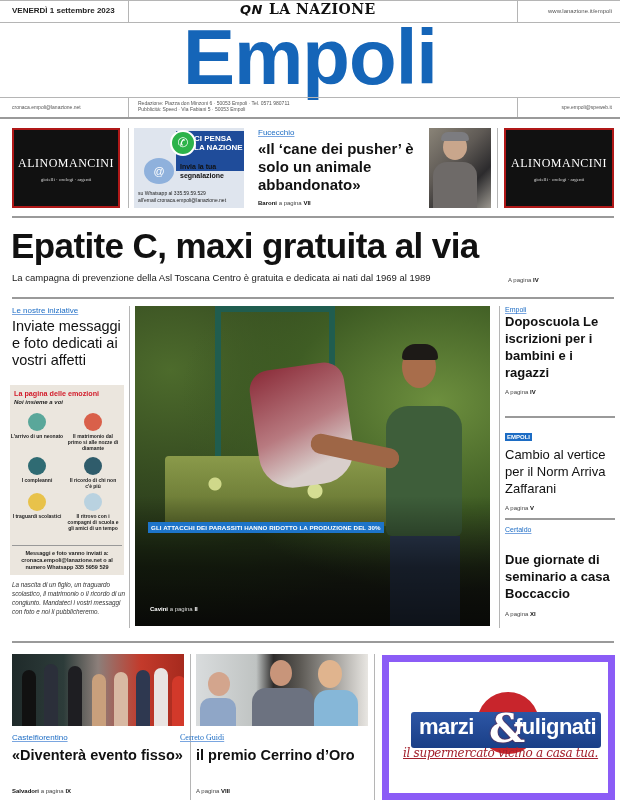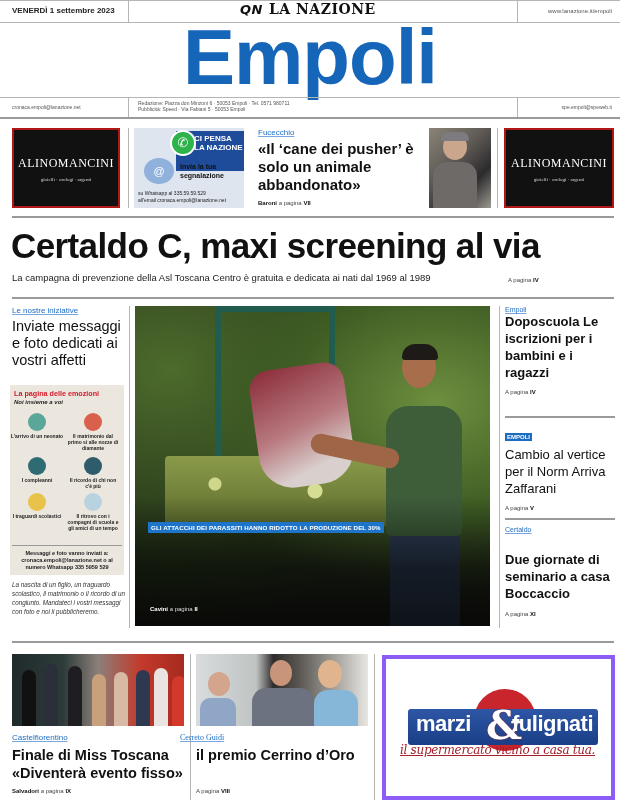--- a/index.html
+++ b/index.html
@@ -85,21 +85,21 @@
   .badge { display: inline-block; background: #1c6cc4; color: #fff; font-size: 6px; font-weight: bold; padding: 1px 2px; }
 
   
   .ph-miss { background: linear-gradient(90deg, #1f2a2a 0%, #2d3c3a 30%, #8c7f7a 50%, #c33a2b 75%, #a62a1e 100%); }
   .ph-miss .p { position: absolute; bottom: 0; width: 14px; border-radius: 7px 7px 0 0; }
   .ph-stef { background: linear-gradient(90deg, #d9dcdd 0%, #bfc3c2 35%, #2e2c2b 45%, #5a5752 60%, #e8e6e2 100%); }
   .ph-stef .p { position: absolute; border-radius: 50%; }
   .bot-kicker { top: 733px; }
   .bot-h { font-weight: bold; font-size: 14.5px; line-height: 18px; color: #111; }
 
-  .ad-marzi { left: 382px; top: 655px; width: 233px; height: 145px; border: 4px solid #8b5cf6; background: #fff; }
+  .ad-marzi { left: 382px; top: 655px; width: 233px; height: 145px; border: 7px solid #8b5cf6; background: #fff; }
   .ad-marzi .circle { position: absolute; left: 88px; top: 30px; width: 62px; height: 62px; border-radius: 50%; background: #c8252c; }
   .ad-marzi .bar { position: absolute; left: 22px; top: 50px; width: 190px; height: 36px; background: linear-gradient(180deg, #2d56a5 0%, #1a3f87 100%); border-radius: 3px; }
   .ad-marzi .w1 { position: absolute; left: 30px; top: 52px; font-weight: bold; font-size: 22px; color: #fff; letter-spacing: -0.5px; }
   .ad-marzi .amp { position: absolute; left: 100px; top: 42px; font-family: "DejaVu Serif", serif; font-weight: bold; font-size: 40px; color: #fff; text-shadow: 0 0 2px #9a1d22; }
   .ad-marzi .w2 { position: absolute; left: 126px; top: 52px; font-weight: bold; font-size: 22px; color: #fff; letter-spacing: -0.5px; }
   .ad-marzi .reg { position: absolute; left: 206px; top: 58px; font-size: 5px; color: #1a3f87; }
   .ad-marzi .slogan { position: absolute; left: 14px; top: 84px; font-family: "DejaVu Serif", serif; font-style: italic; font-size: 12px; color: #a3202c; letter-spacing: -0.3px; text-decoration: underline; }
 </style>
 </head>
 <body>
@@ -160,21 +160,21 @@
   <div class="head"></div>
   <div class="cap"></div>
 </div>
 <div class="vr" style="left:497px;top:128px;height:80px;"></div>
 <div class="abs ad-ali" style="left:504px;top:128px;width:110px;height:80px;">
   <div class="name">ALINOMANCINI</div>
   <div class="tag">gioielli · orologi · argenti</div>
 </div>
 <div class="hr" style="left:12px;right:6px;top:216px;"></div>
 
-<div class="abs main-h">Certaldo C, maxi screening al via</div>
+<div class="abs main-h">Epatite C, maxi gratuita al via</div>
 <div class="abs main-sub">La campagna di prevenzione della Asl Toscana Centro è gratuita e dedicata ai nati dal 1969 al 1989</div>
 <div class="abs page-ref main-ref">
   <span>A pagina</span> <b>IV</b>
 </div>
 <div class="hr" style="left:12px;right:6px;top:297px;"></div>
 
 <div class="abs kicker" style="left:12px;top:306px;">Le nostre iniziative</div>
 <div class="abs left-h">Inviate messaggi e foto dedicati ai vostri affetti</div>
 
 <div class="abs emo-box">
@@ -265,21 +265,20 @@
   <div class="p" style="left:32px;height:62px;background:#2b2f3a;"></div>
   <div class="p" style="left:56px;height:60px;background:#1e1e22;"></div>
   <div class="p" style="left:80px;height:52px;background:#c9a07c;"></div>
   <div class="p" style="left:102px;height:54px;background:#d8b9a3;"></div>
   <div class="p" style="left:124px;height:56px;background:#2e3850;"></div>
   <div class="p" style="left:142px;height:58px;background:#e9e4e2;"></div>
   <div class="p" style="left:160px;height:50px;background:#d2392a;"></div>
 </div>
 <div class="abs kicker bot-kicker" style="left:12px;">Castelfiorentino</div>
 <div class="abs bot-h" style="left:12px;top:746px;">
-  <div>Finale di Miss Toscana</div>
   <div>«Diventerà evento fisso»</div>
 </div>
 <div class="abs page-ref" style="left:12px;top:788px;">
   <b>Salvadori</b> <span>a pagina</span> <b>IX</b>
 </div>
 
 <div class="vr" style="left:190px;top:654px;height:146px;"></div>
 
 <div class="abs photo ph-stef" style="left:196px;top:654px;width:172px;height:72px;">
   <div class="p" style="left:12px;top:18px;width:22px;height:24px;background:#d3a58d;"></div>

